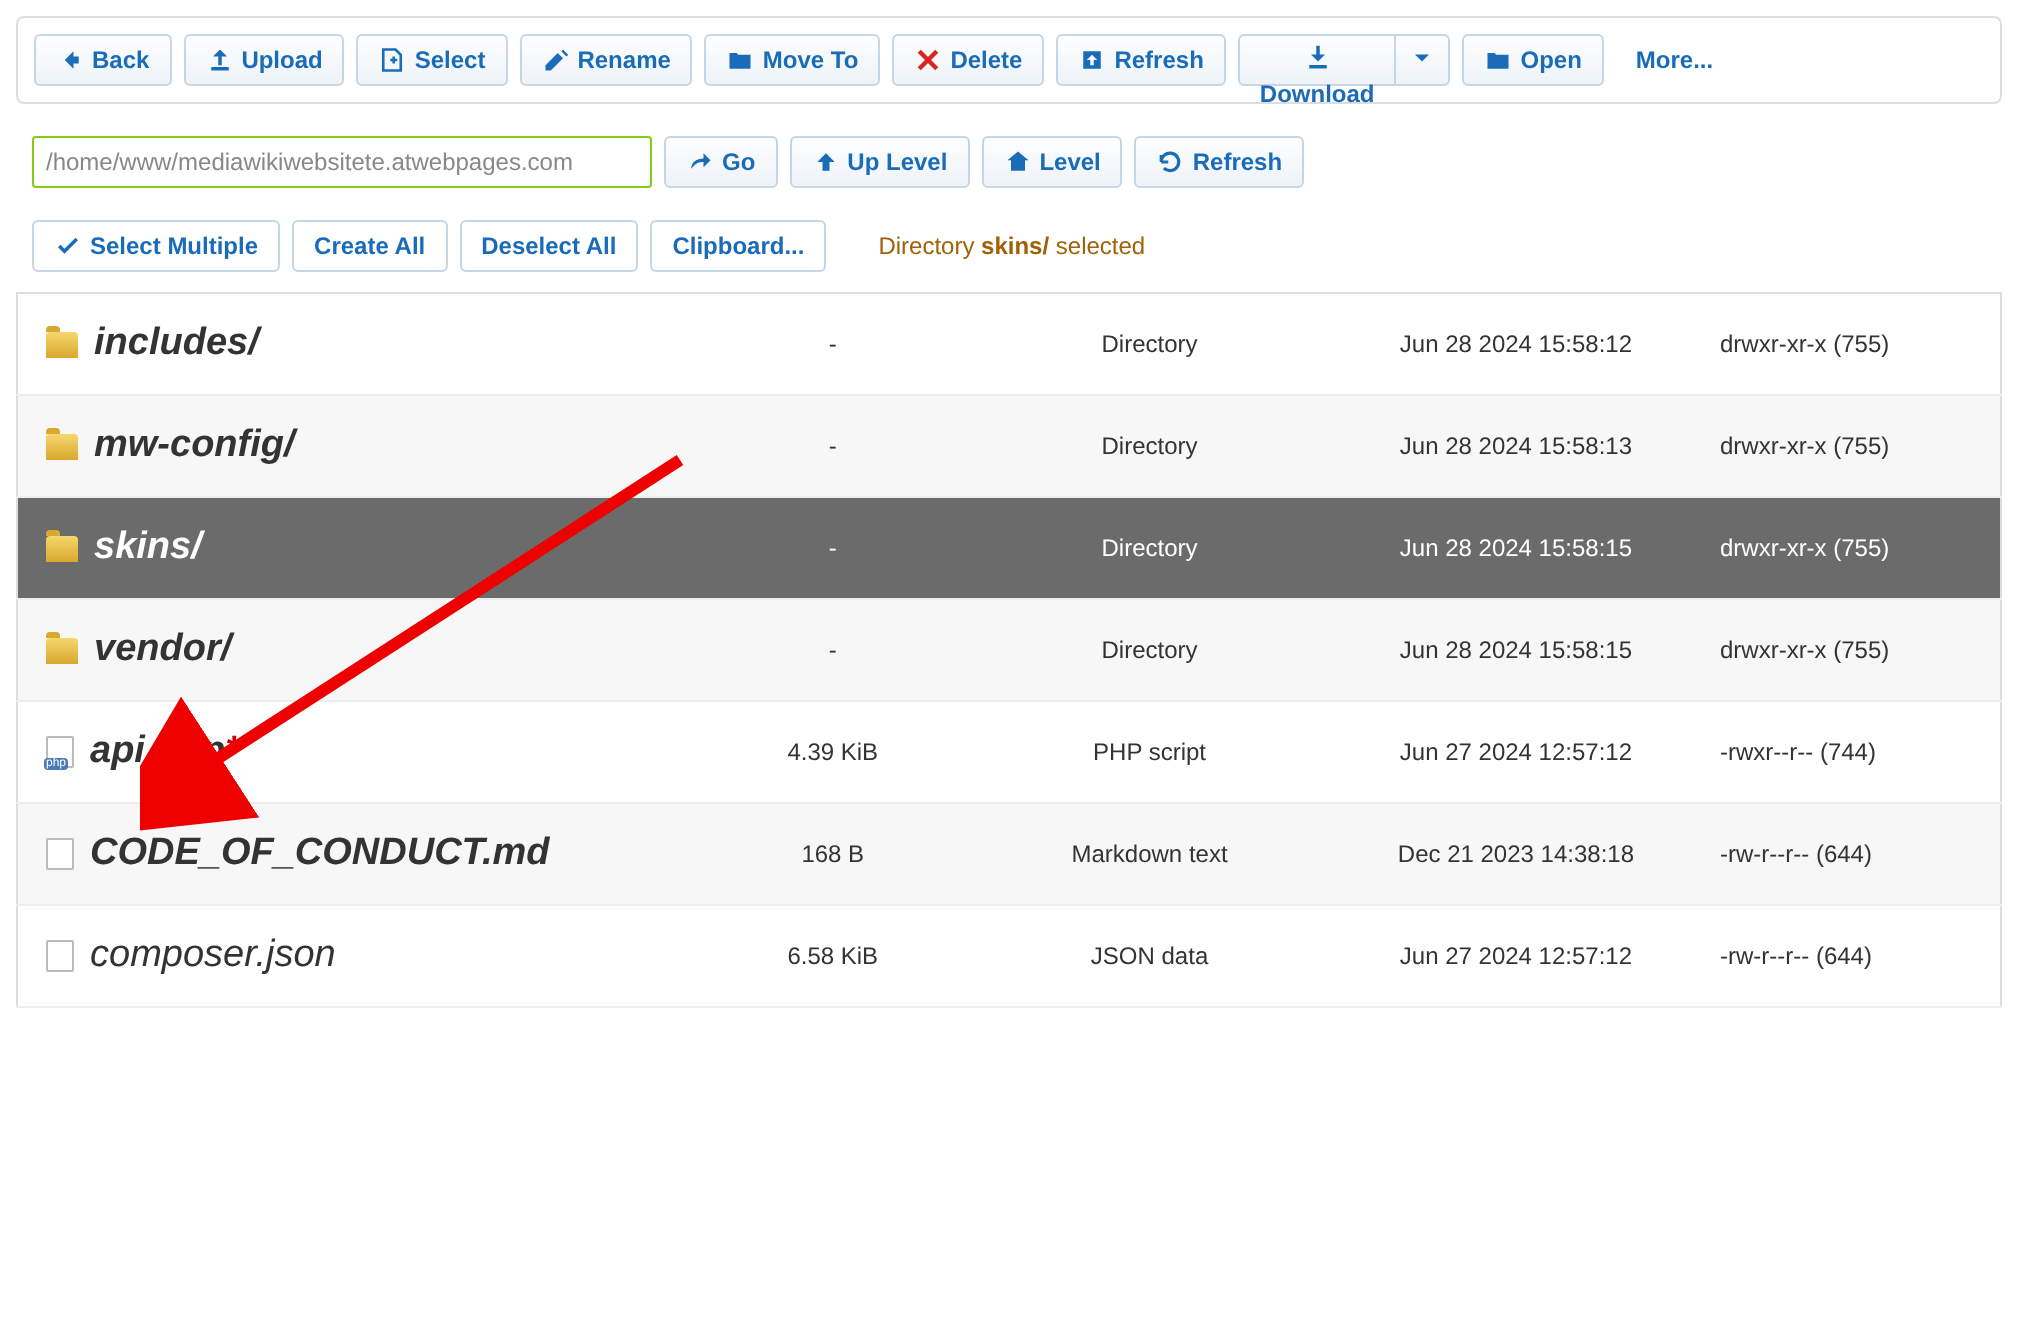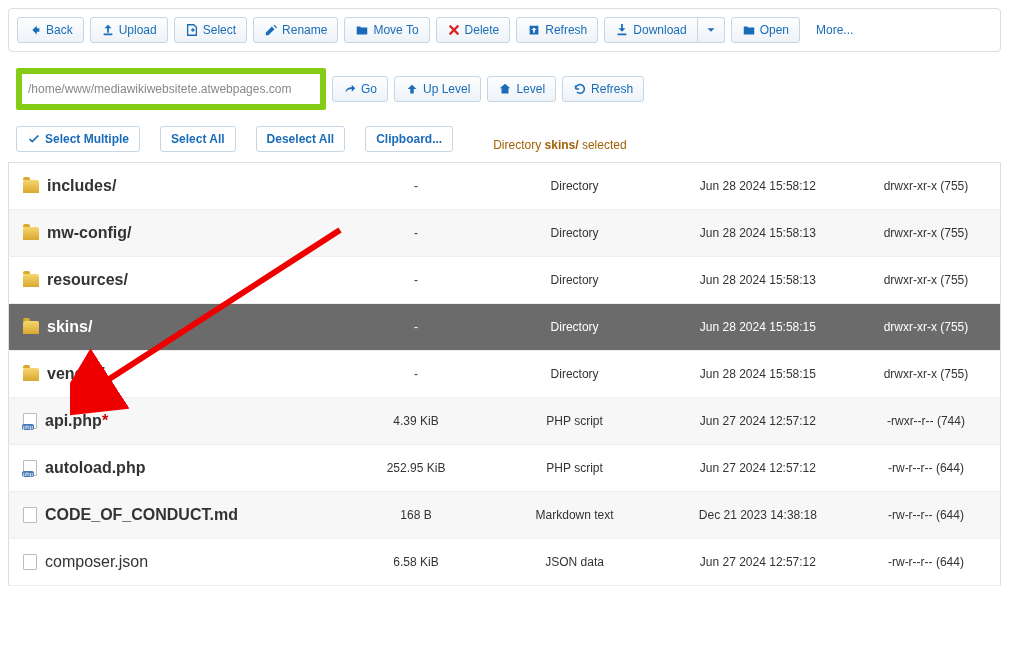--- a/index.html
+++ b/index.html
@@ -1,48 +1,48 @@
 <!DOCTYPE html>
 <html><head>
 <meta charset="utf-8">
 <style>
 * { box-sizing: border-box; margin: 0; padding: 0; }
 body { font-family: Arial, sans-serif; font-size: 12px; background: #fff; color: #333; }
 .container { width: 1009px; padding: 8px; }
 
 .toolbar { display: flex; gap: 6px; padding: 8px; border: 1px solid #ddd; border-radius: 4px; margin-bottom: 12px; }
-.btn { display: inline-flex; align-items: center; gap: 4px; padding: 4px 10px; border: 1px solid #c5d6e6; border-radius: 3px; background: linear-gradient(#fdfeff, #eef3f8); color: #1a6cb8; font-weight: normal; font-size: 12px; cursor: pointer; text-decoration: none; height: 26px; }
+.btn { display: inline-flex; align-items: center; gap: 4px; padding: 4px 10px; border: 1px solid #c5d6e6; border-radius: 3px; background: linear-gradient(#fdfeff, #eef3f8); color: #1a6cb8; font-weight: bold; font-size: 12px; cursor: pointer; text-decoration: none; height: 26px; }
 .btn-split { display: flex; }
-.btn-split .btn { border-radius: 3px 0 0 3px; }
+.btn-split .btn { border-radius: 3px 0 0 3px; flex-direction: column; }
 .btn-split .drop { border-left: none; border-radius: 0 3px 3px 0; padding: 4px 6px; }
 .icon { display: inline-block; width: 14px; height: 14px; }
 .icon svg { width: 14px; height: 14px; }
 
 .navbar { display: flex; gap: 6px; padding: 4px 8px; margin-bottom: 8px; align-items: center; }
-.path-input { flex: 0 0 310px; height: 42px; border: 6px solid #84cc16; border-radius: 2px; padding: 0 6px; font-size: 12px; color: #888; }
-
-.secondary { display: flex; gap: 20px; padding: 4px 8px; align-items: flex-end; margin-bottom: 6px; }
+.path-input { flex: 0 0 310px; height: 26px; border: 1px solid #84cc16; border-radius: 2px; padding: 0 6px; font-size: 12px; color: #888; }
+
+.secondary { display: flex; gap: 6px; padding: 4px 8px; align-items: center; margin-bottom: 6px; }
 .btn-sec { padding: 4px 10px; border: 1px solid #c5d6e6; border-radius: 3px; background: #fff; color: #1a6cb8; font-weight: bold; font-size: 12px; cursor: pointer; height: 26px; display: inline-flex; align-items: center; gap: 4px; }
 .status { margin-left: 20px; font-size: 12px; color: #a16207; }
 
 .table { width: 100%; border: 1px solid #ddd; border-collapse: collapse; }
 .table tr { border-bottom: 1px solid #eee; }
 .table tr:nth-child(even) { background: #f7f7f7; }
 .table tr.selected { background: #6b6b6b; color: #fff; }
 .table td { padding: 14px 8px; vertical-align: middle; }
 .col-name { width: 340px; padding-left: 14px !important; }
 .col-size { width: 140px; text-align: center; }
 .col-type { width: 180px; text-align: center; }
 .col-date { width: 190px; text-align: center; }
-.col-perm { width: 150px; text-align: center; }
+.col-perm { width: 150px; text-align: left; }
 .folder-icon { display: inline-block; width: 16px; height: 13px; background: linear-gradient(#f5d76e, #d9a82e); border-radius: 2px 2px 0 0; position: relative; margin-right: 8px; vertical-align: middle; }
 .folder-icon::before { content: ''; position: absolute; top: -3px; left: 0; width: 7px; height: 3px; background: #d9a82e; border-radius: 2px 2px 0 0; }
 .file-icon { display: inline-block; width: 14px; height: 16px; background: #fff; border: 1px solid #bbb; border-radius: 1px; margin-right: 8px; vertical-align: middle; position: relative; }
 .file-icon.php::after { content: 'php'; position: absolute; bottom: -2px; left: -2px; font-size: 6px; background: #4a7ab8; color: #fff; padding: 0 1px; border-radius: 2px; }
-.fname { font-weight: bold; font-size: 16px; vertical-align: middle; }
+.fname { font-weight: bold; font-size: 19px; vertical-align: middle; font-style: italic; }
 .fname.red { color: #c00; }
 .fname.normal { font-weight: normal; }
 
 .arrow { position: absolute; z-index: 100; pointer-events: none; }
 .wrap { position: relative; }
 </style>
 </head>
 <body>
 
 <div class="container wrap">
@@ -143,21 +143,21 @@
 </div>
 
 <div class="secondary">
   <button class="btn-sec">
         <span class="icon"><svg viewBox="0 0 16 16">
             <path fill="none" stroke="#1a6cb8" stroke-width="2" d="M3 8l3 3 7-7"></path>
           </svg></span>
         <span>Select Multiple</span>
       </button>
   <button class="btn-sec">
-        <span>Select All</span>
+        <span>Create All</span>
       </button>
   <button class="btn-sec">
         <span>Deselect All</span>
       </button>
   <button class="btn-sec">
         <span>Clipboard...</span>
       </button>
   <span class="status">
     <span>Directory </span><b>skins/</b><span> selected</span>
   </span>
@@ -167,27 +167,20 @@
   <tbody id="tbody">
         <tr>
           <td class="col-name"><span class="folder-icon"></span><span class="fname">includes/</span></td>
           <td class="col-size">-</td>
           <td class="col-type">Directory</td>
           <td class="col-date">Jun 28 2024 15:58:12</td>
           <td class="col-perm">drwxr-xr-x (755)</td>
         </tr>
         <tr>
           <td class="col-name"><span class="folder-icon"></span><span class="fname">mw-config/</span></td>
-          <td class="col-size">-</td>
-          <td class="col-type">Directory</td>
-          <td class="col-date">Jun 28 2024 15:58:13</td>
-          <td class="col-perm">drwxr-xr-x (755)</td>
-        </tr>
-        <tr>
-          <td class="col-name"><span class="folder-icon"></span><span class="fname">resources/</span></td>
           <td class="col-size">-</td>
           <td class="col-type">Directory</td>
           <td class="col-date">Jun 28 2024 15:58:13</td>
           <td class="col-perm">drwxr-xr-x (755)</td>
         </tr>
         <tr class="selected">
           <td class="col-name"><span class="folder-icon"></span><span class="fname">skins/</span></td>
           <td class="col-size">-</td>
           <td class="col-type">Directory</td>
           <td class="col-date">Jun 28 2024 15:58:15</td>
@@ -199,27 +192,20 @@
           <td class="col-type">Directory</td>
           <td class="col-date">Jun 28 2024 15:58:15</td>
           <td class="col-perm">drwxr-xr-x (755)</td>
         </tr>
         <tr>
           <td class="col-name"><span class="file-icon php"></span><span class="fname">api.php</span><span class="fname red">*</span></td>
           <td class="col-size">4.39 KiB</td>
           <td class="col-type">PHP script</td>
           <td class="col-date">Jun 27 2024 12:57:12</td>
           <td class="col-perm">-rwxr--r-- (744)</td>
-        </tr>
-        <tr>
-          <td class="col-name"><span class="file-icon php"></span><span class="fname">autoload.php</span></td>
-          <td class="col-size">252.95 KiB</td>
-          <td class="col-type">PHP script</td>
-          <td class="col-date">Jun 27 2024 12:57:12</td>
-          <td class="col-perm">-rw-r--r-- (644)</td>
         </tr>
         <tr>
           <td class="col-name"><span class="file-icon"></span><span class="fname">CODE_OF_CONDUCT.md</span></td>
           <td class="col-size">168 B</td>
           <td class="col-type">Markdown text</td>
           <td class="col-date">Dec 21 2023 14:38:18</td>
           <td class="col-perm">-rw-r--r-- (644)</td>
         </tr>
         <tr>
           <td class="col-name"><span class="file-icon"></span><span class="fname normal">composer.json</span></td>

